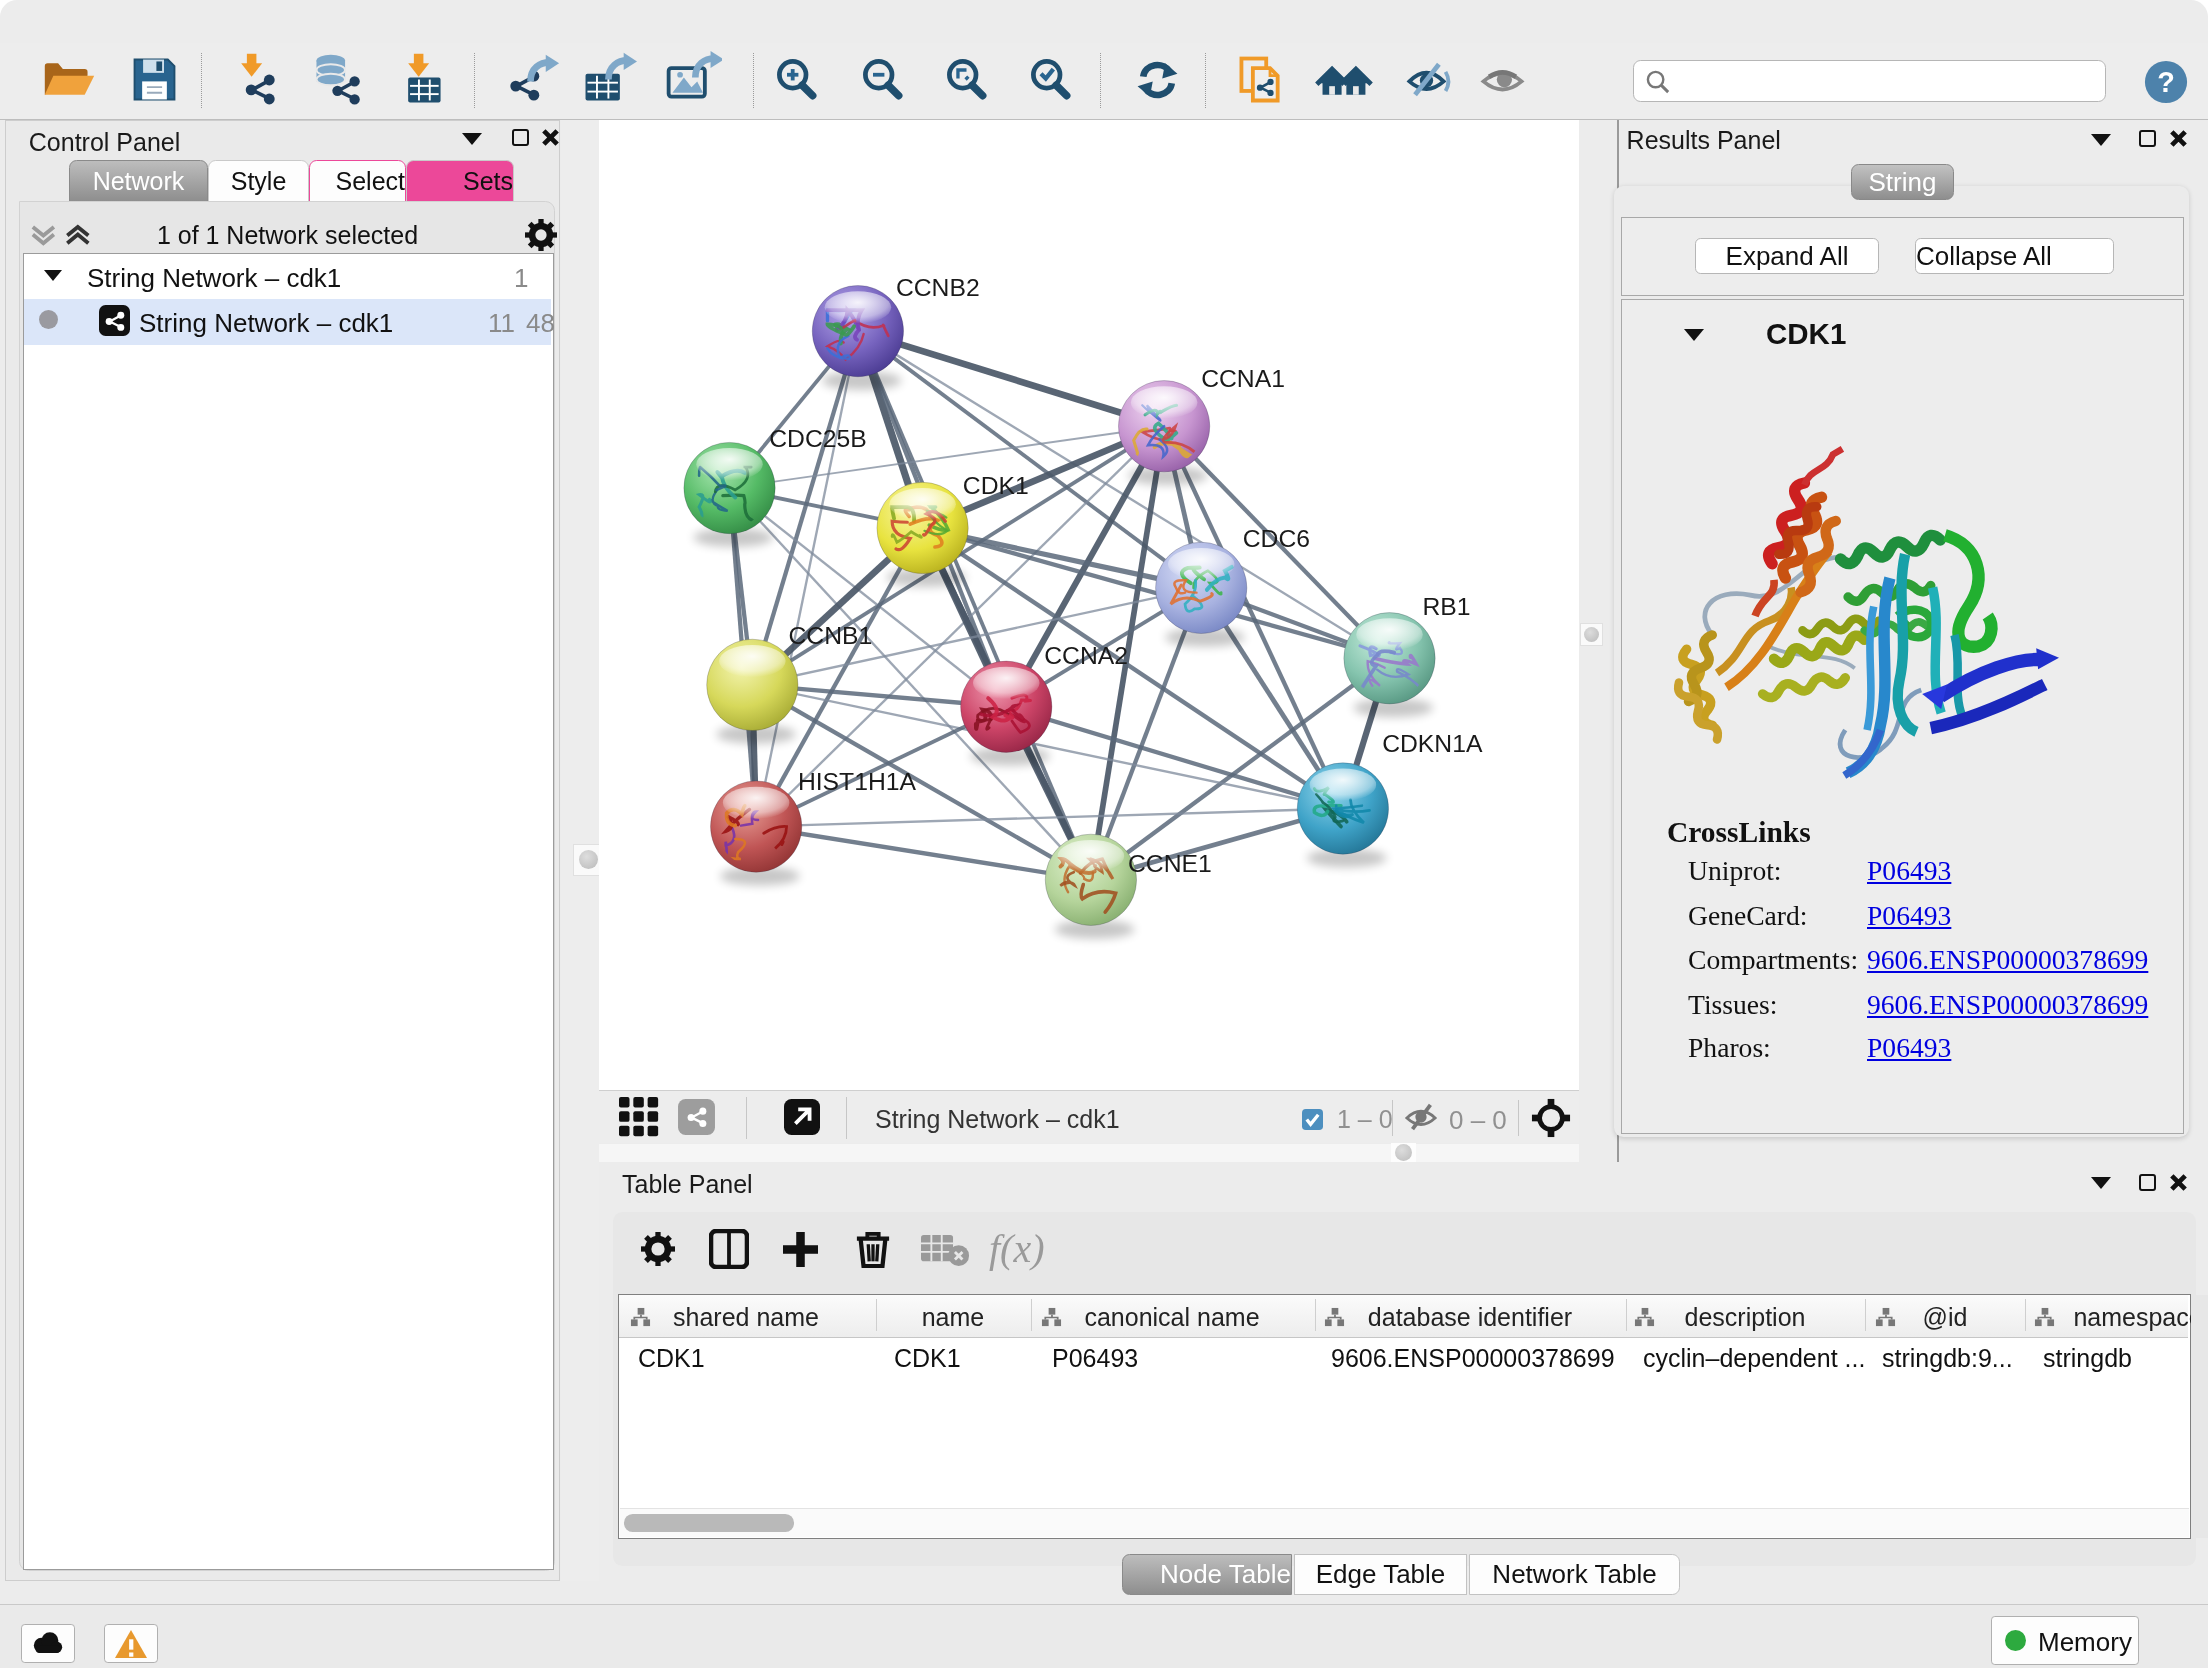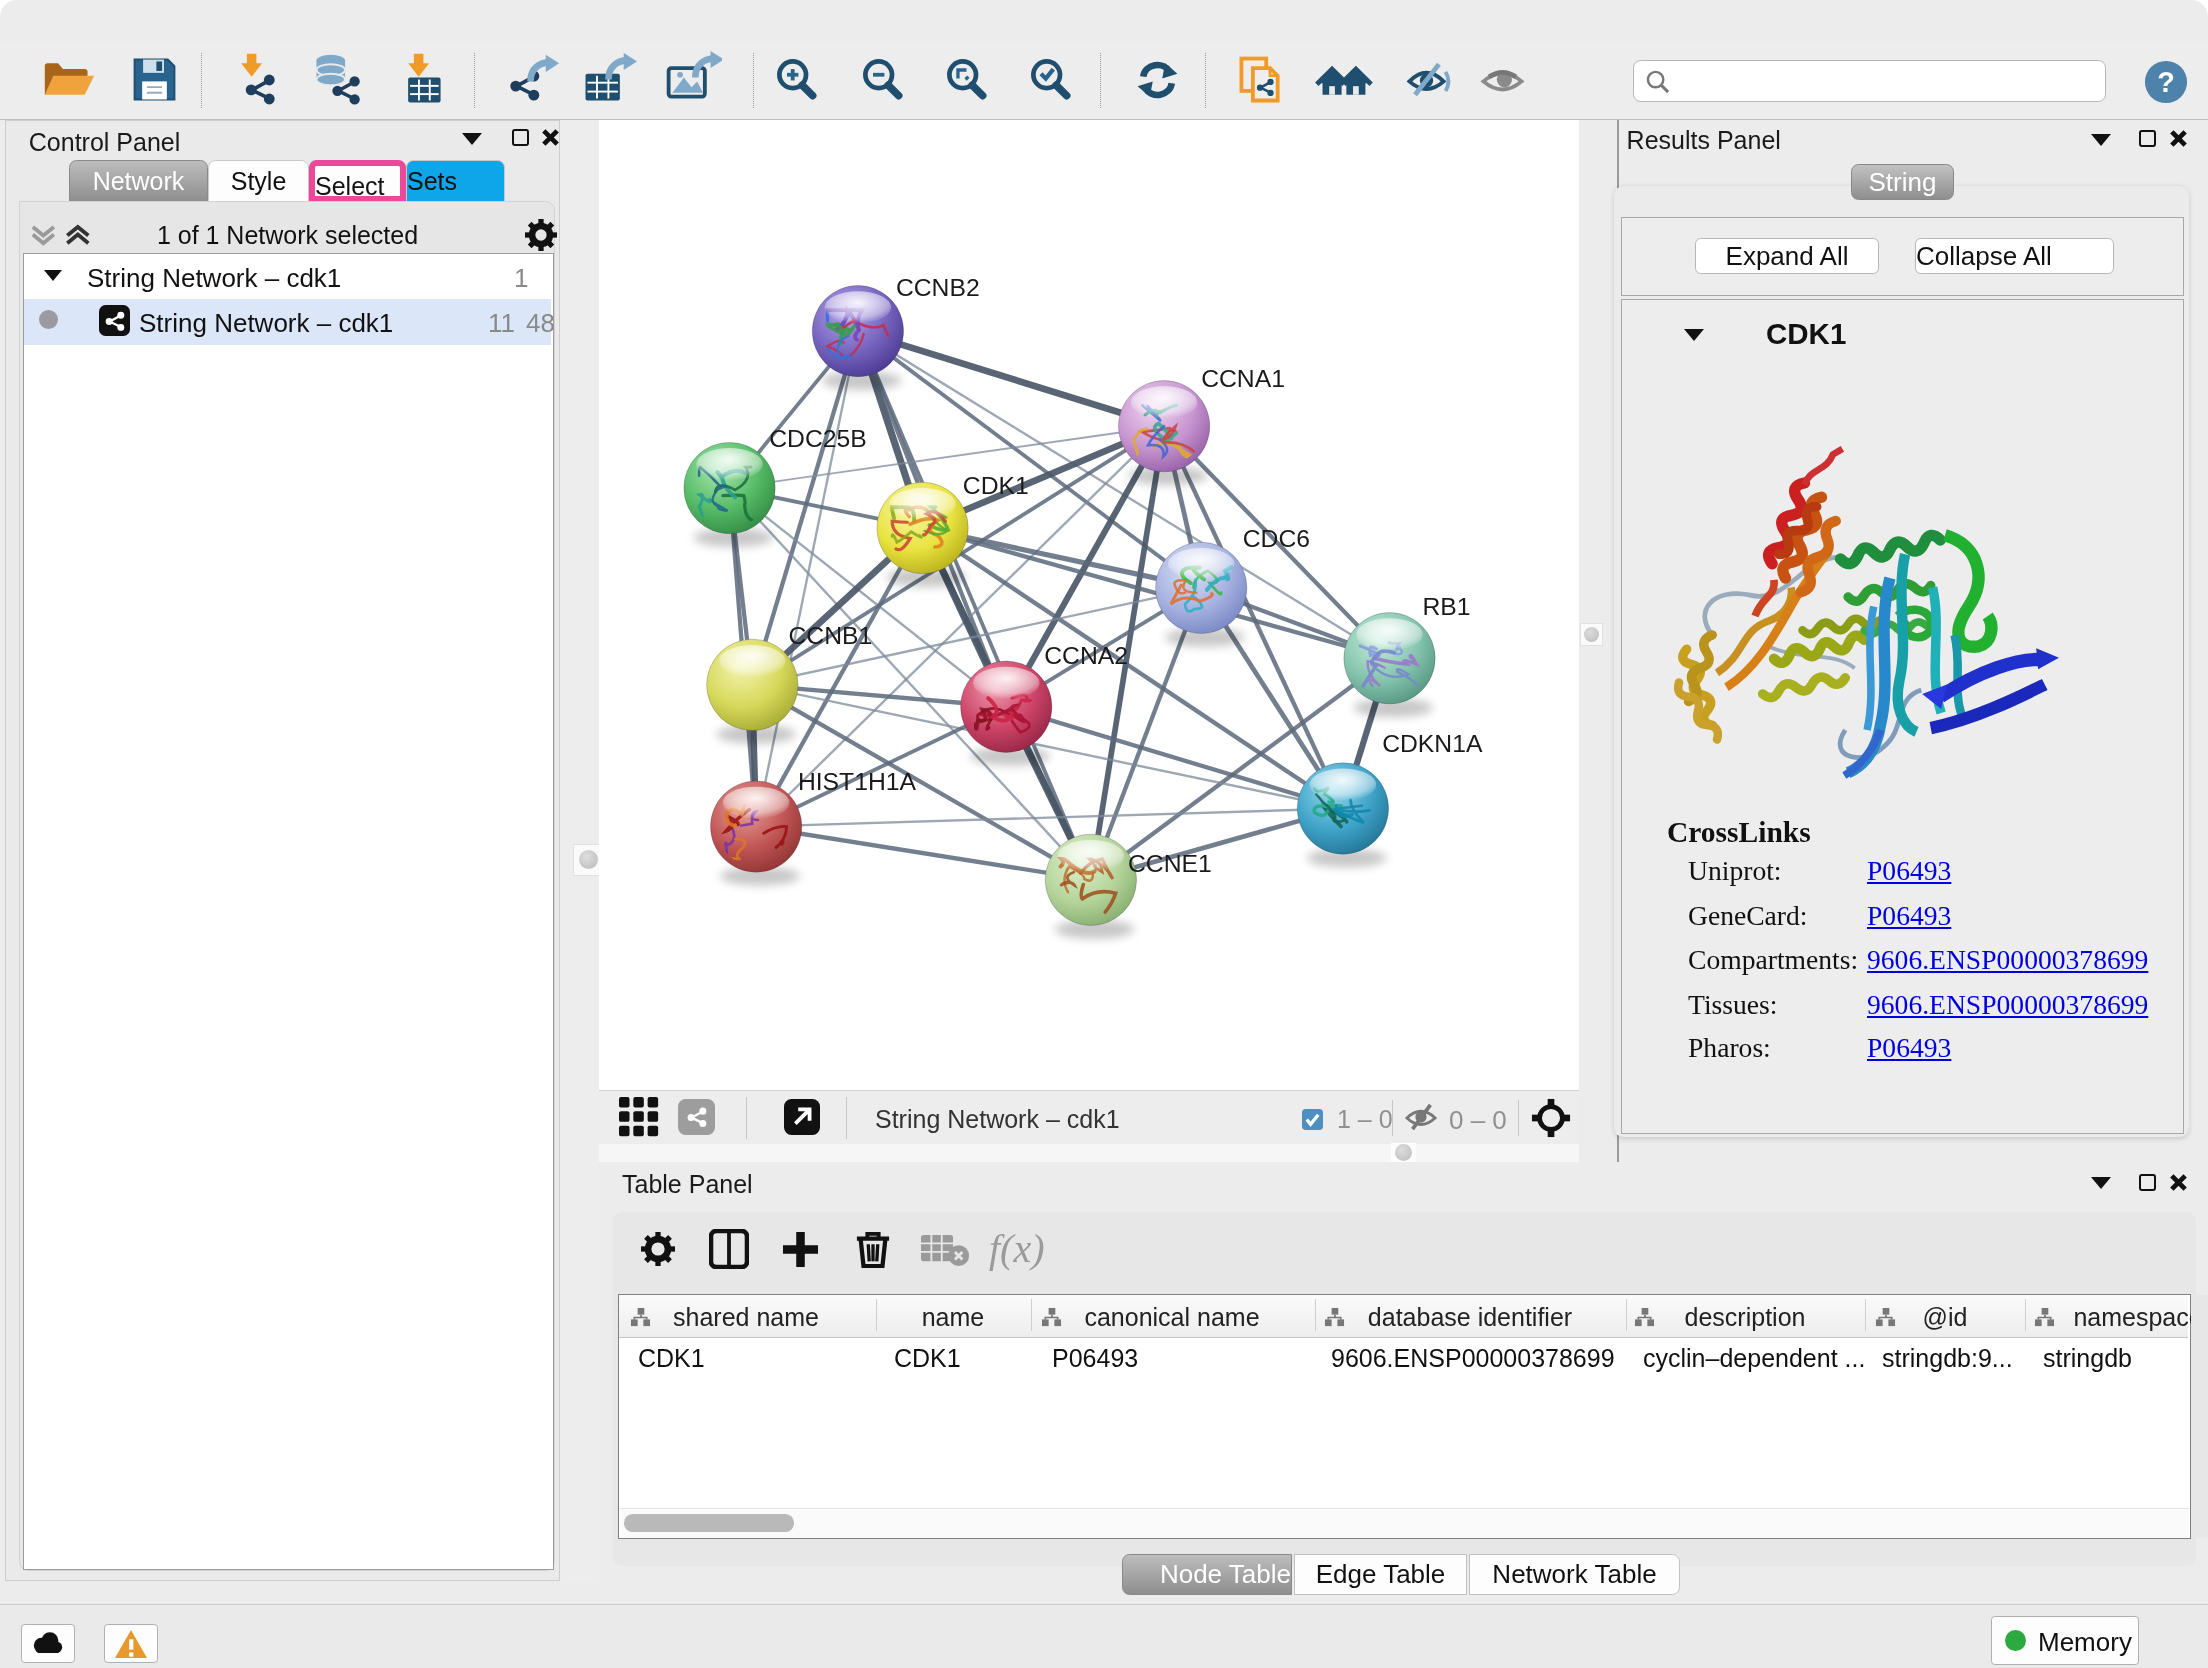--- a/index.html
+++ b/index.html
@@ -187,22 +187,22 @@
 <div class="abs" style="left:4.8px;top:120px;width:555px;height:1461px;background:#eaeaea;border:1px solid #cdcdcd">
 <div class="txt" style="left:23px;top:6.7px;font-size:25px;color:#1a1a1a">Control Panel</div>
 </div>
 <div style="position:absolute;left:462px;top:133px;width:0;height:0;border-left:10.5px solid transparent;border-right:10.5px solid transparent;border-top:12.4px solid #111"></div>
     <div style="position:absolute;left:512px;top:129px;width:17px;height:17px;border:2.9px solid #111;border-radius:2.9px"></div>
     <svg style="position:absolute;left:541px;top:128px" width="19" height="19" viewBox="0 0 20 20">
       <path d="M3,3 L17,17 M17,3 L3,17" stroke="#111" stroke-width="5"></path>
     </svg>
 <div class="abs" style="left:69px;top:160px;width:139px;height:42px;background:linear-gradient(#bdbdbd,#8e8e8e);border:1px solid #8a8a8a;border-radius:7.6px 7.6px 0 0;color:#fff;font-size:25px;text-align:center;line-height:40px">Network</div>
 <div class="abs" style="left:208px;top:160px;width:101px;height:42px;background:#fdfdfd;border:1px solid #c9c9c9;border-radius:7.6px 7.6px 0 0;color:#111;font-size:25px;text-align:center;line-height:40px">Style</div>
-<div class="abs" style="left:309px;top:160px;width:97px;height:42px;background:#fdfdfd;border:6px solid #ec4899;border-radius:7.6px 7.6px 0 0;color:#111;font-size:25px;text-align:left;line-height:40px">Select</div>
-<div class="abs" style="left:406px;top:160px;width:99px;height:42px;background:#0ea5e9;border:1px solid #c9c9c9;border-radius:7.6px 7.6px 0 0;color:#111;font-size:25px;text-align:left;line-height:40px">Sets</div>
+<div class="abs" style="left:309px;top:160px;width:97px;height:42px;background:#fdfdfd;border:1px solid #ec4899;border-radius:7.6px 7.6px 0 0;color:#111;font-size:25px;text-align:right;line-height:40px">Select</div>
+<div class="abs" style="left:406px;top:160px;width:108px;height:42px;background:#ec4899;border:1px solid #c9c9c9;border-radius:7.6px 7.6px 0 0;color:#111;font-size:25px;text-align:right;line-height:40px">Sets</div>
 <div class="abs" style="left:19px;top:201px;width:536px;height:1370px;background:#e6e6e6;border:1px solid #d2d2d2;border-radius:0 9.5px 9.5px 9.5px">
 <div class="txt" style="left:0;top:19px;width:535px;text-align:center;font-size:25px;color:#111">1 of 1 Network selected</div>
 </div>
 <svg style="position:absolute;left:28.5px;top:223px" width="67" height="27" viewBox="0 0 70 28">
 <path d="M4,4 L15,13 L26,4 M4,12 L15,21 L26,12" stroke="#9a9a9a" stroke-width="4" fill="none"></path>
 <path d="M40,13 L51,4 L62,13 M40,21 L51,12 L62,21" stroke="#333" stroke-width="4" fill="none"></path>
 </svg>
 <svg style="position:absolute;left:525px;top:219px" width="32" height="32" viewBox="-17 -17 34 34">
       <circle cx="0" cy="0" r="13" fill="#111"></circle>
       <rect x="-2.8" y="-17" width="5.6" height="7" fill="#111" transform="rotate(0)"></rect>

